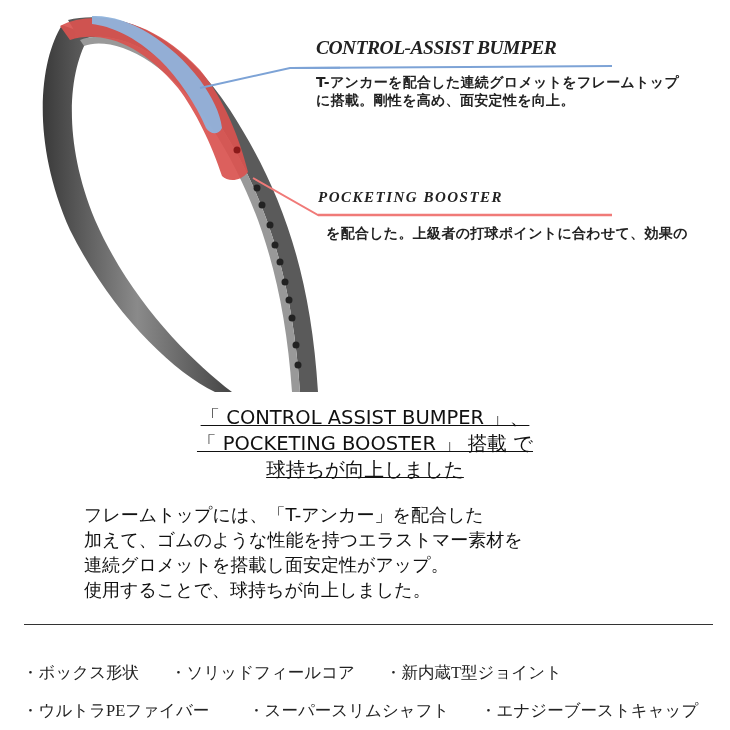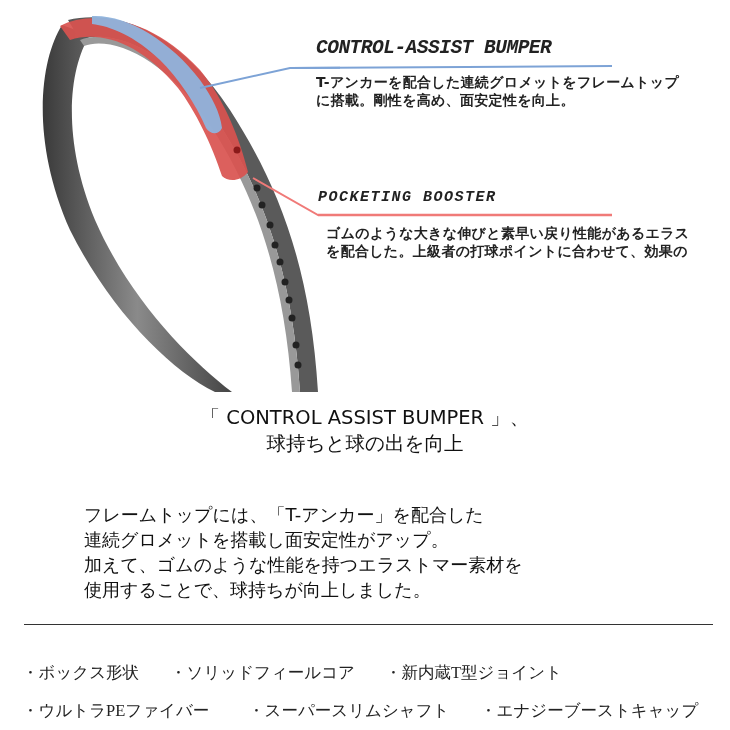--- a/index.html
+++ b/index.html
@@ -1,25 +1,25 @@
 <!DOCTYPE html>
 <html><head>
 <meta charset="utf-8">
 <style>
   html, body { margin:0; padding:0; background:#ffffff; }
   body { width:730px; height:730px; position:relative; overflow:hidden; font-family:"DejaVu Sans", sans-serif; color:#111; }
   .racket { position:absolute; left:0; top:0; width:340px; height:400px; }
-  .callout-title { position:absolute; font-family:Liberation Mono, monospace; font-weight:bold; font-style:italic; color:#222; white-space:nowrap; letter-spacing:-0.5px; }
+  .callout-title { position:absolute; font-family:Liberation Serif, serif; font-weight:bold; font-style:italic; color:#222; white-space:nowrap; letter-spacing:-0.5px; }
   .callout-text { position:absolute; font-size:14px; font-weight:bold; line-height:18px; color:#222; white-space:nowrap; letter-spacing:0.3px; }
   #cab-title { left:316px; top:37px; font-size:19.5px; }
   #cab-text { left:316px; top:73px; }
   #pb-title { left:318px; top:189px; font-size:15px; letter-spacing:1.5px; font-style:italic; }
   #pb-text { left:326px; top:224px; }
   .headline { position:absolute; left:0; width:730px; text-align:center; font-family:"DejaVu Sans", sans-serif; font-size:19.5px; line-height:26px; color:#111; }
-  .headline .ln { display:block; white-space:nowrap; }
+  .headline .ln { display:block; white-space:nowrap;text-decoration:underline; }
   .body-text { position:absolute; left:84px; top:502px; font-size:18px; line-height:25px; color:#111; white-space:nowrap; }
   .body-text .ln { display:block; }
   .divider { position:absolute; left:24px; top:624px; width:689px; height:1px; background:#333; }
   .features { position:absolute; left:0; width:730px; font-size:16.5px; color:#222; white-space:nowrap; }
   .features .f { position:absolute;font-family:Liberation Serif, serif; }
 </style>
 </head>
 <body>
 
 <svg class="racket" viewBox="0 0 340 400" xmlns="http://www.w3.org/2000/svg">
@@ -63,33 +63,33 @@
 </svg>
 
 <div id="cab-title" class="callout-title">CONTROL-ASSIST BUMPER</div>
 <div id="cab-text" class="callout-text">
   <span style="display:block">T-アンカーを配合した連続グロメットをフレームトップ</span>
   <span style="display:block">に搭載。剛性を高め、面安定性を向上。</span>
 </div>
 
 <div id="pb-title" class="callout-title">POCKETING BOOSTER</div>
 <div id="pb-text" class="callout-text">
-  <span style="display:block">ゴムのような大きな伸びと素早い戻り性能があるエラス</span>
   <span style="display:block">を配合した。上級者の打球ポイントに合わせて、効果の</span>
 </div>
 
 <div class="headline" style="top:405px">
   <span class="ln">「 CONTROL ASSIST BUMPER 」、</span>
-  <span class="ln">球持ちと球の出を向上</span>
+  <span class="ln">「 POCKETING BOOSTER 」 搭載 で</span>
+  <span class="ln">球持ちが向上しました</span>
 </div>
 
 <div class="body-text">
   <span class="ln">フレームトップには、「T-アンカー」を配合した</span>
+  <span class="ln">加えて、ゴムのような性能を持つエラストマー素材を</span>
   <span class="ln">連続グロメットを搭載し面安定性がアップ。</span>
-  <span class="ln">加えて、ゴムのような性能を持つエラストマー素材を</span>
   <span class="ln">使用することで、球持ちが向上しました。</span>
 </div>
 
 <div class="divider"></div>
 
 <div class="features" style="top:662px">
   <span class="f" style="left:22px">・ボックス形状</span>
   <span class="f" style="left:170px">・ソリッドフィールコア</span>
   <span class="f" style="left:385px">・新内蔵T型ジョイント</span>
 </div>

